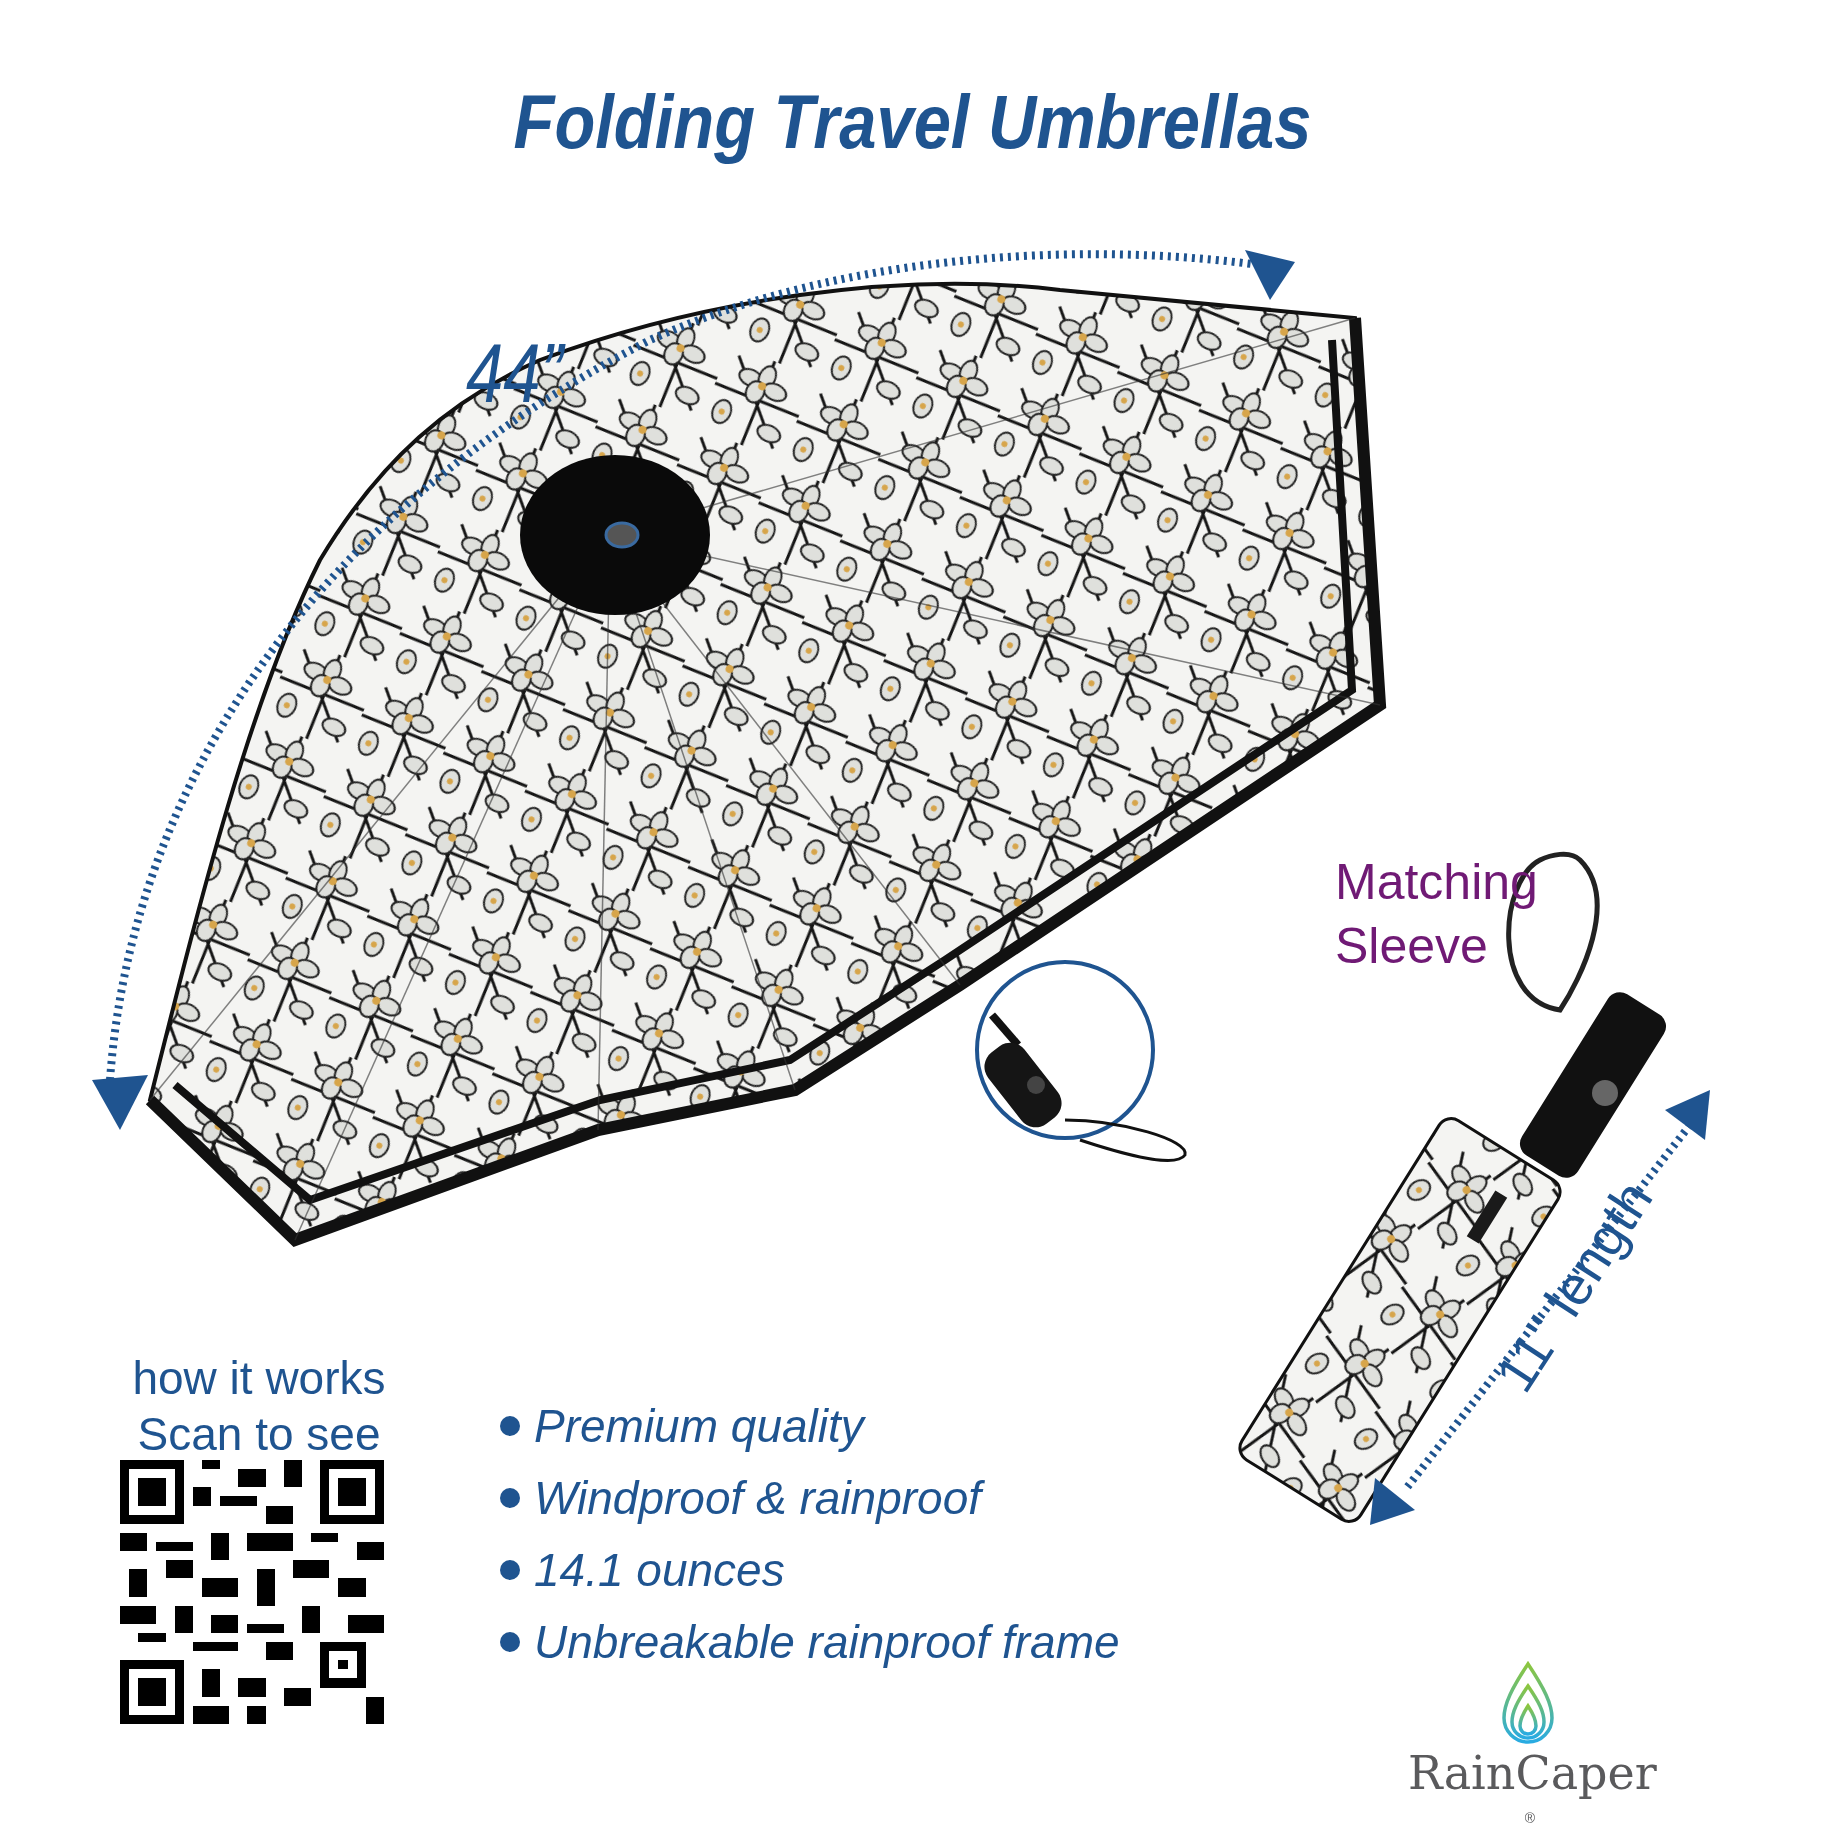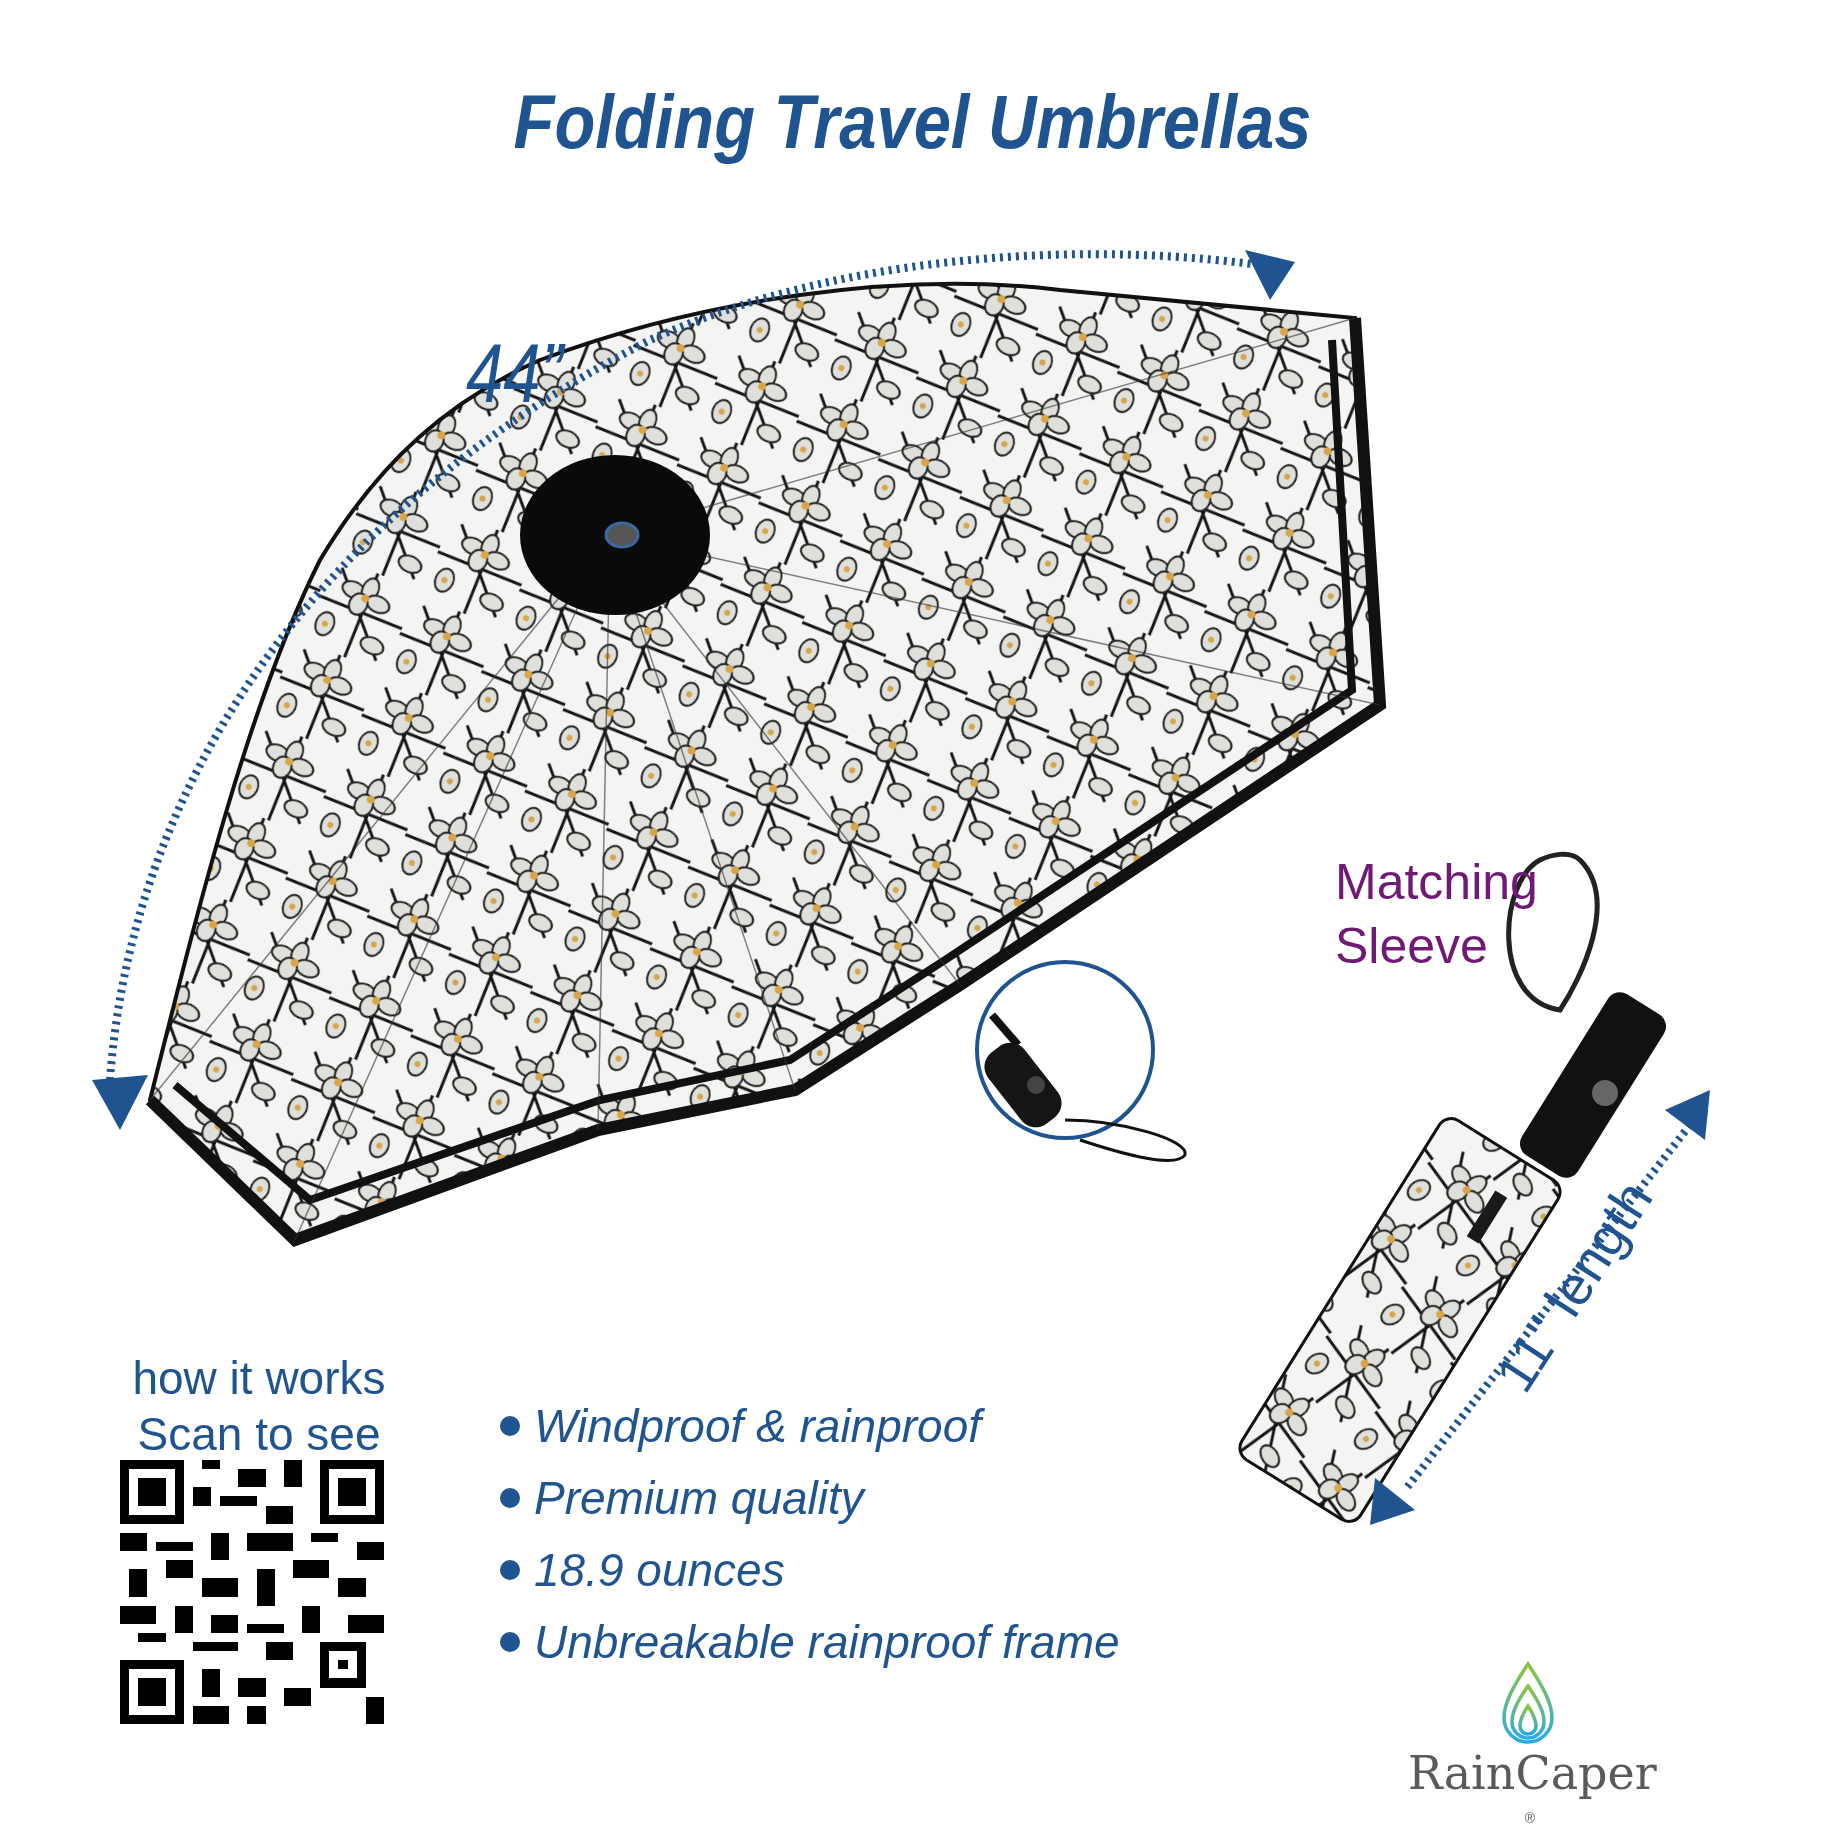--- a/index.html
+++ b/index.html
@@ -145,29 +145,29 @@
       <rect x="18" y="25" width="3" height="2"></rect>
     <rect x="8" y="27" width="4" height="2"></rect>
       <rect x="14" y="27" width="2" height="2"></rect>
       <rect x="27" y="26" width="2" height="3"></rect>
   </g>
 </svg>
 
 <ul class="abs features">
   <li>
       <span class="dot"></span>
+      <span>Premium quality</span>
+    </li>
+  <li>
+      <span class="dot"></span>
       <span>Windproof &amp; rainproof</span>
     </li>
   <li>
       <span class="dot"></span>
-      <span>Premium quality</span>
-    </li>
-  <li>
-      <span class="dot"></span>
-      <span>18.9 ounces</span>
+      <span>14.1 ounces</span>
     </li>
   <li>
       <span class="dot"></span>
       <span>Unbreakable rainproof frame</span>
     </li>
 </ul>
 
 <div class="abs logo">
   <svg width="56" height="86" viewBox="0 0 56 86">
     <defs>

